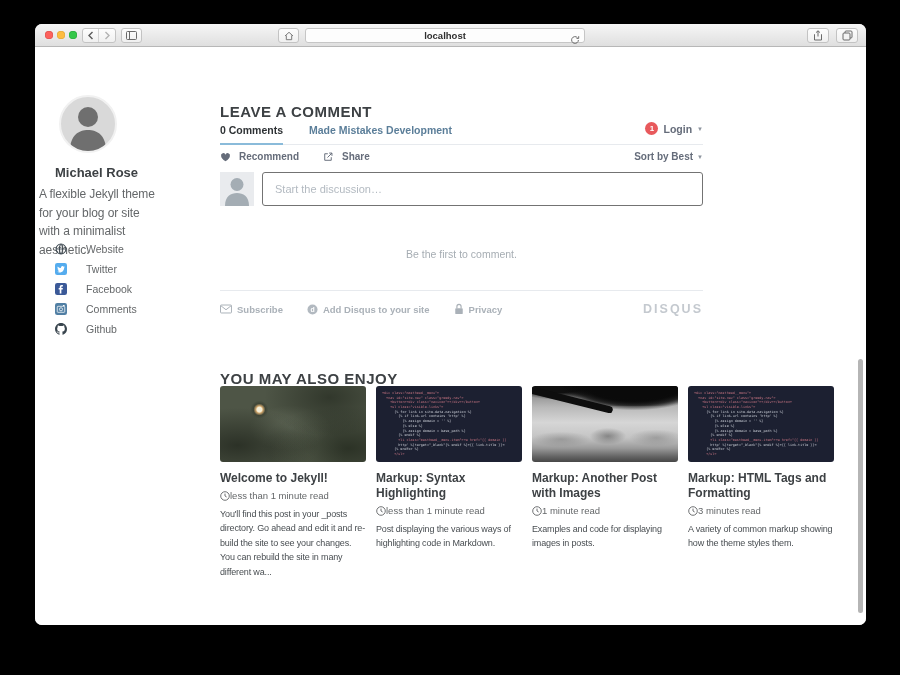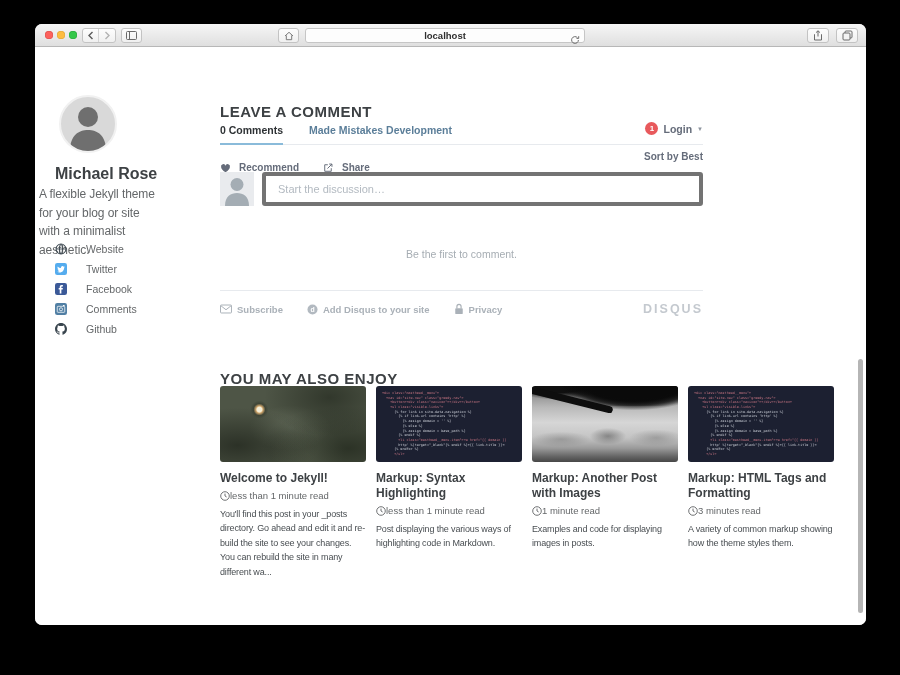--- a/index.html
+++ b/index.html
@@ -36,21 +36,21 @@
               display:flex; align-items:center; justify-content:center; font-size:10px; color:#555; }
 
   
   .page { position:absolute; top:38px; left:0; right:0; bottom:0; background:#fff; }
   .scroll-thumb { position:absolute; right:3px; top:297px; width:5px; height:254px;
                   background:#b5b5b5; border-radius:3px; }
 
   
   .sb-avatar { position:absolute; left:24px; top:33px; width:58px; height:58px; border-radius:50%;
                background:#d9d9d9; border:2px solid #f1f1f1; overflow:hidden; }
-  .sb-name { position:absolute; left:20px; top:103px; font-size:16px; font-weight:bold; color:#3d4144; }
+  .sb-name { position:absolute; left:20px; top:103px; font-size:13px; font-weight:bold; color:#3d4144; }
   .sb-bio  { position:absolute; left:4px; top:123px; width:124px; font-size:12px; color:#646769;
              line-height:1.55; letter-spacing:-.1px; }
   .sb-links { position:absolute; left:20px; top:177px; list-style:none; }
   .sb-links li { height:20px; display:flex; align-items:center; gap:19px; font-size:10.5px; color:#646769; }
 
   
   .dq-heading, .rel-heading { position:absolute; left:185px; font-size:15px; font-weight:bold;
              letter-spacing:.5px; color:#3d4144; }
   .dq-heading { top:41px; }
   .dq-tabs { position:absolute; left:185px; top:62px; width:483px; display:flex; gap:26px;
@@ -59,24 +59,24 @@
   .dq-tab.active { color:#2e3235; }
   .dq-tab.active::after { content:""; position:absolute; left:0; right:0; bottom:-9px; height:2px; background:#8abbda; }
   .dq-tab.community { color:#5b7e99; }
   .dq-login { position:absolute; right:0; top:-2px; display:flex; align-items:center; gap:5px; }
   .dq-badge { width:13px; height:13px; border-radius:50%; background:#e8595c; color:#fff; font-size:8px;
               font-weight:bold; display:flex; align-items:center; justify-content:center; }
   .dq-login .lbl { font-size:10.5px; font-weight:bold; color:#656c7a; }
   .caret { font-size:6px; color:#8d949e; }
   .dq-actions { position:absolute; left:185px; top:89px; width:483px; display:flex; align-items:center; gap:24px; }
   .dq-act { display:flex; align-items:flex-end; gap:8px; font-size:10px; font-weight:bold; color:#656c7a; }
-  .dq-sort { margin-left:auto; display:flex; align-items:center; gap:16px; font-size:10px; font-weight:bold; color:#656c7a;flex-direction:column; }
+  .dq-sort { margin-left:auto; display:flex; align-items:center; gap:4px; font-size:10px; font-weight:bold; color:#656c7a; }
   .dq-composer { position:absolute; left:185px; top:110px; width:483px; height:34px; display:flex; gap:8px; }
   .dq-comp-avatar { width:34px; height:34px; background:#e9ebee; overflow:hidden; flex:none; }
-  .dq-input { flex:1; border:4px solid #737373; border-radius:3px; font-size:11px; padding:8px 12px;
+  .dq-input { flex:1; border:1px solid #737373; border-radius:3px; font-size:11px; padding:8px 12px;
               color:#2e3235; outline:none; font-family:inherit; }
   .dq-input::placeholder { color:#b3bac1; }
   .dq-empty { position:absolute; left:185px; top:186px; width:483px; text-align:center;
               font-size:10.5px; color:#a6adb3; }
   .dq-divider { position:absolute; left:185px; top:228px; width:483px; height:1px; background:#e7eaee; }
   .dq-footer { position:absolute; left:185px; top:240px; width:483px; display:flex; align-items:center; gap:24px; }
   .dq-flink { display:flex; align-items:center; gap:5px; font-size:9.5px; font-weight:bold; color:#aab1b8; }
   .dq-logo { margin-left:auto; font-size:12.5px; font-weight:bold; letter-spacing:2px; color:#c4c9cf; }
 
   

